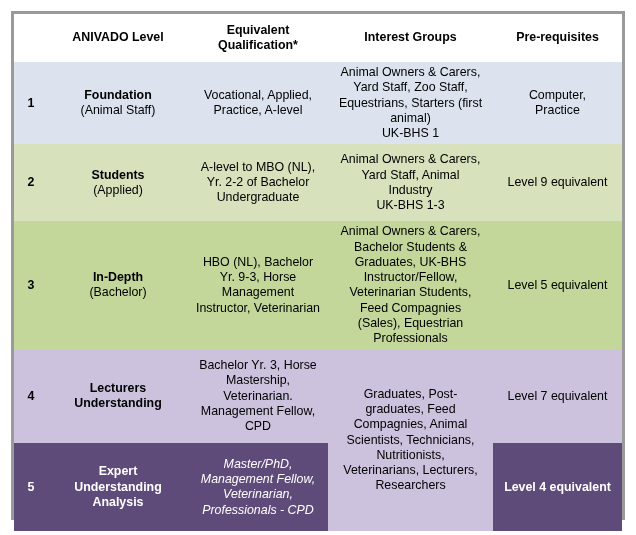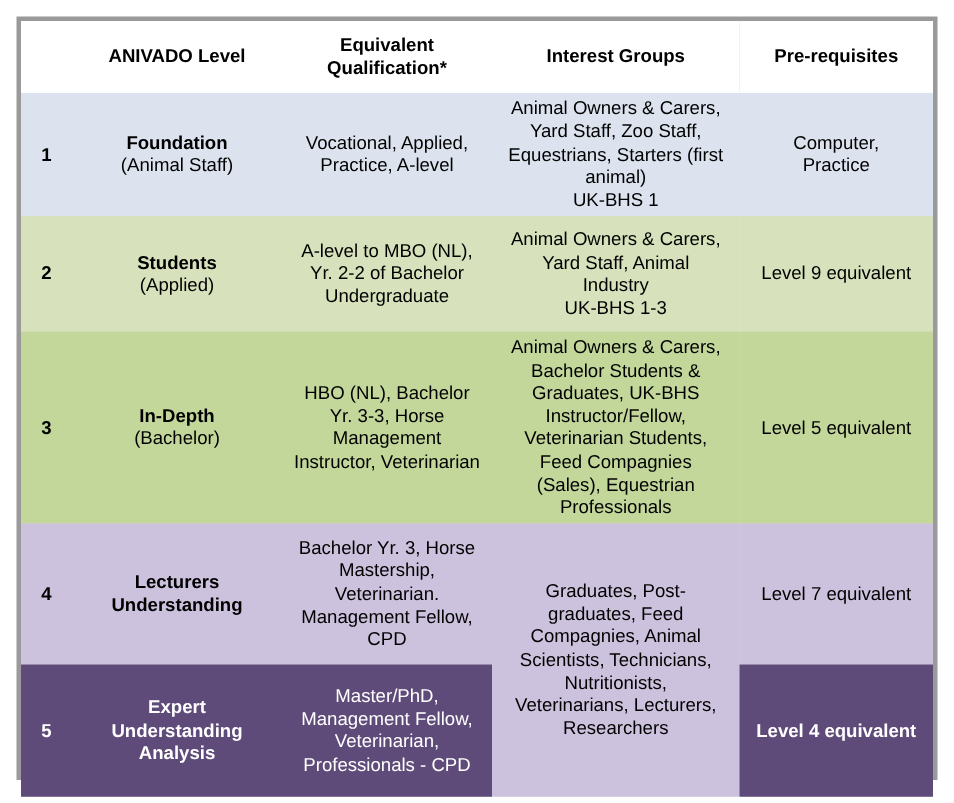--- a/index.html
+++ b/index.html
@@ -105,21 +105,21 @@
   
   .merged-int {
     background: #cdc2dd;
     color: #000000;
     border-top: 2px solid #ffffff;
     border-bottom: 2px solid #ffffff;
   }
 
   
   .sep-left  { border-left: 3px solid #ffffff; font-weight: bold; }
-  .sep-right { border-right: 3px solid #ffffff; }
+  .sep-right { border-right: 3px solid #ffffff; font-style: italic; }
 
   .txt { white-space: pre-line; }
 </style>
 </head>
 <body>
 
 <div id="page">
   <div id="table-frame">
     <table class="matrix">
       <colgroup>
@@ -176,21 +176,21 @@
           <td class="cell txt r2">Level 9 equivalent</td>
         </tr>
 
         <tr class="r3" style="height:124px;">
           <td class="cell num r3">3</td>
           <td class="cell levelname r3">
             <span class="sub">In-Depth</span>
             <span class="subnorm">(Bachelor)</span>
           </td>
           <td class="cell txt r3">HBO (NL), Bachelor
-Yr. 3-3, Horse
+Yr. 9-3, Horse
 Management
 Instructor, Veterinarian</td>
           <td class="cell txt r3">Animal Owners &amp; Carers,
 Bachelor Students &amp;
 Graduates, UK-BHS
 Instructor/Fellow,
 Veterinarian Students,
 Feed Compagnies
 (Sales), Equestrian
 Professionals</td>

